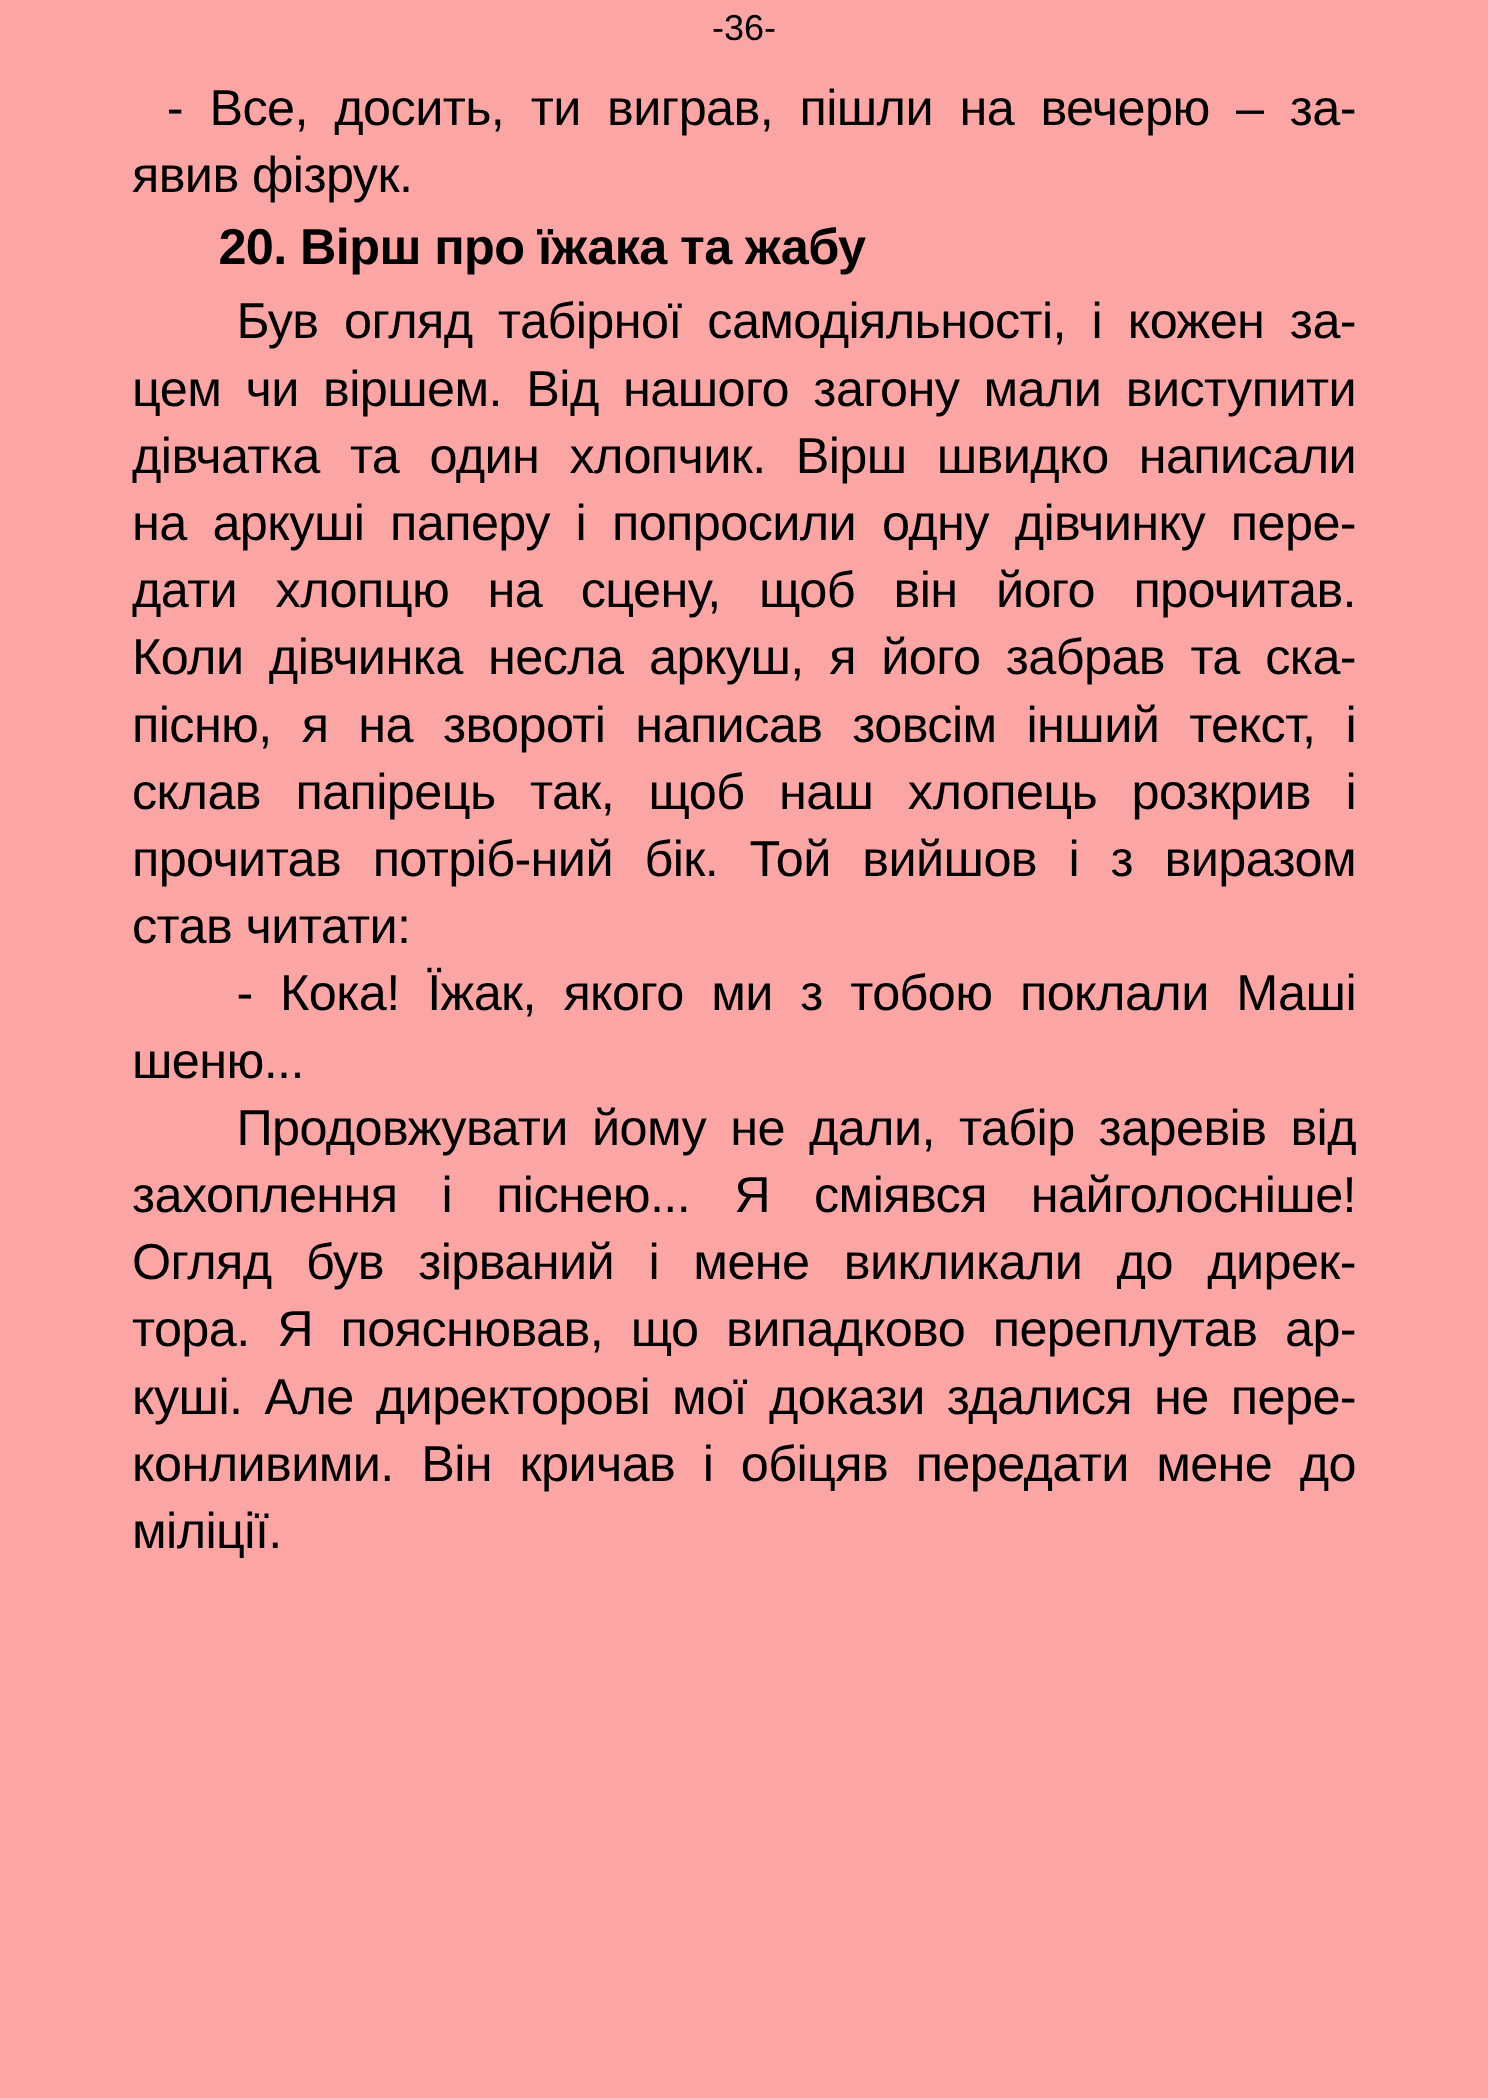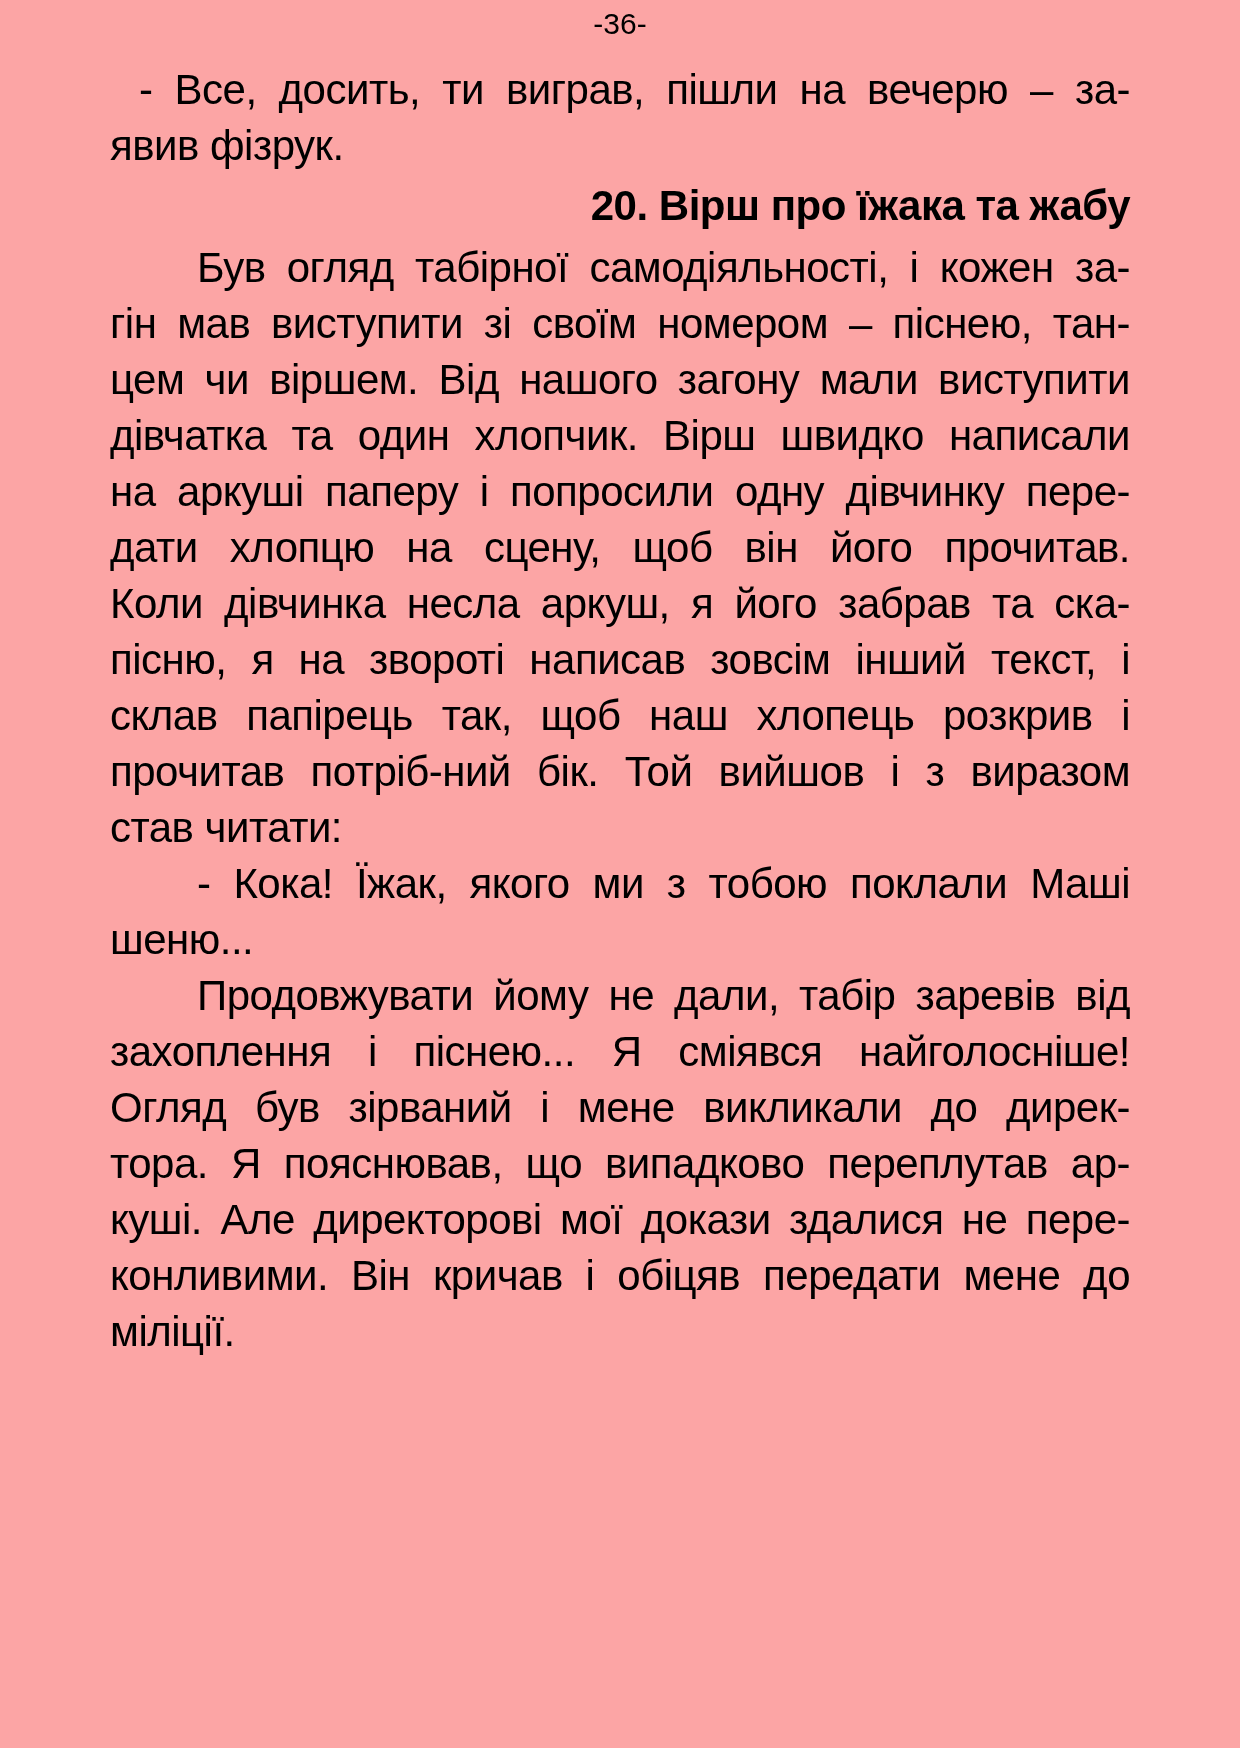--- a/index.html
+++ b/index.html
@@ -41,21 +41,21 @@
   .ln-end { text-align-last: left; }
   .fi    { padding-left: 87px; }  
   .fi-sm { padding-left: 29px; }  
   .fi-md { padding-left: 56px; }  
   .p2    { margin-left: 29px; }   
   .heading {
     font-weight: bold;
     font-size: 42px;
     line-height: 56px;
     margin: 4px 0 6px 72px;
-    text-align: right;
+    text-align: left;
   }
 </style>
 </head>
 <body>
 
 <div class="page">
 
   <div class="page-number">-36-</div>
 
   <div class="content">
@@ -63,21 +63,20 @@
     <div class="para">
       <div class="ln fi-sm">- Все, досить, ти виграв, пішли на вечерю – за-</div>
       <div class="ln ln-end">явив фізрук.</div>
     </div>
 
 
     <div class="heading">20. Вірш про їжака та жабу</div>
 
     <div class="para">
       <div class="ln fi">Був огляд табірної самодіяльності, і кожен за-</div>
-      <div class="ln">гін мав виступити зі своїм номером – піснею, тан-</div>
       <div class="ln">цем чи віршем. Від нашого загону мали виступити</div>
       <div class="ln">дівчатка та один хлопчик. Вірш швидко написали</div>
       <div class="ln">на аркуші паперу і попросили одну дівчинку пере-</div>
       <div class="ln">дати хлопцю на сцену, щоб він його прочитав.</div>
       <div class="ln">Коли дівчинка несла аркуш, я його забрав та ска-</div>
       <div class="ln">пісню, я на звороті написав зовсім інший текст, і</div>
       <div class="ln">склав папірець так, щоб наш хлопець розкрив і</div>
       <div class="ln">прочитав потріб-ний бік. Той вийшов і з виразом</div>
       <div class="ln ln-end">став читати:</div>
     </div>

